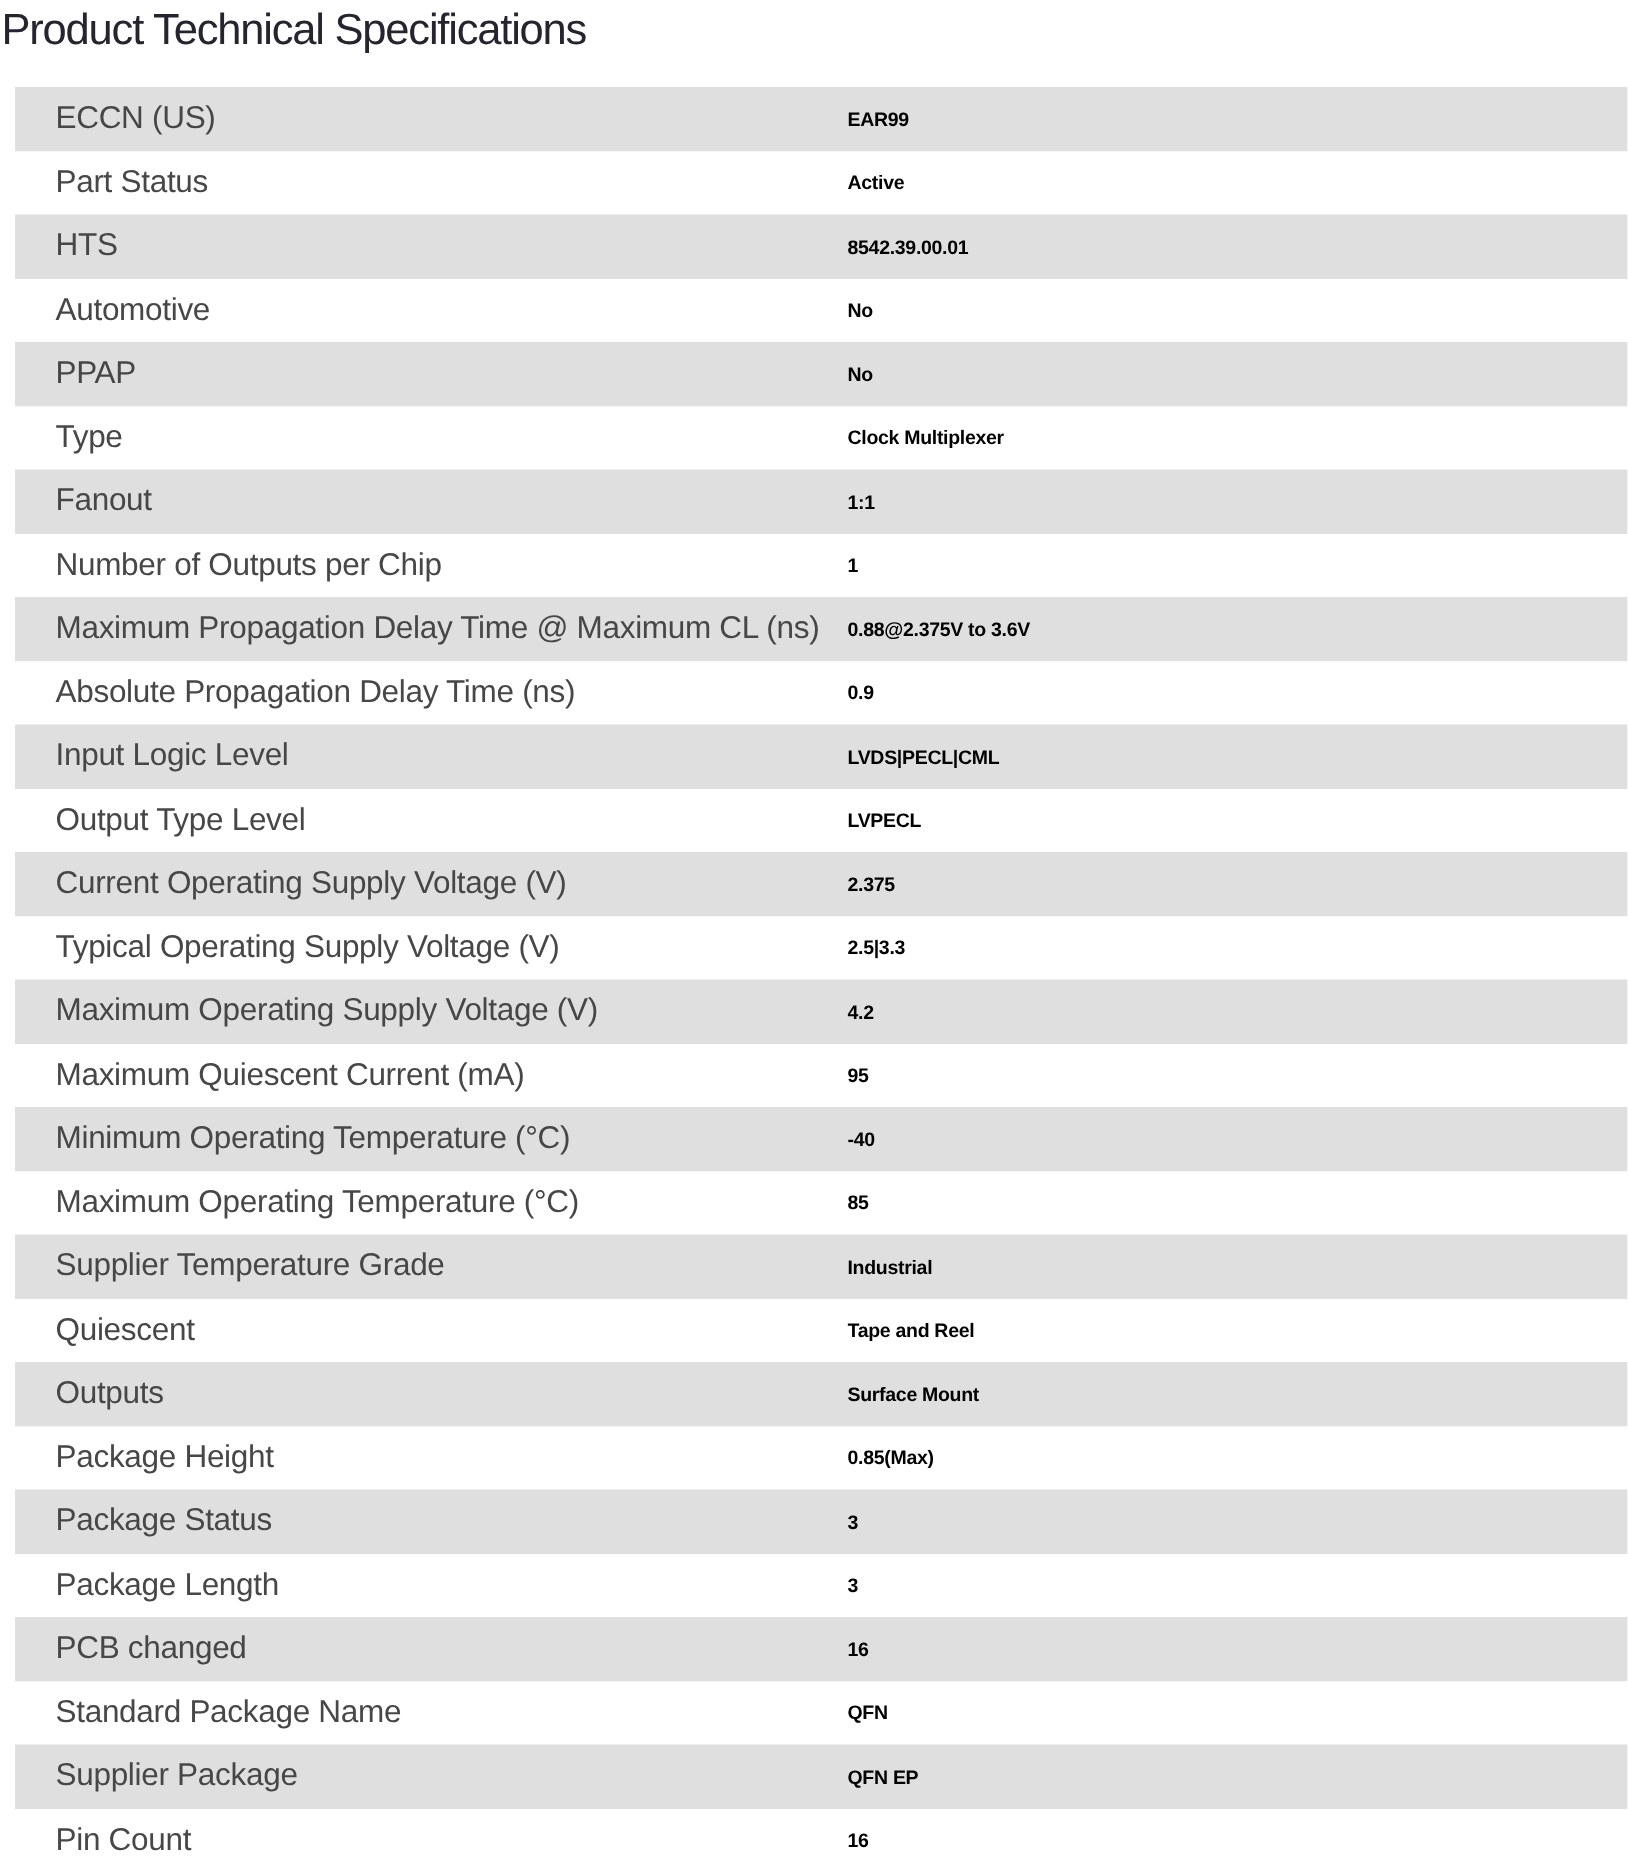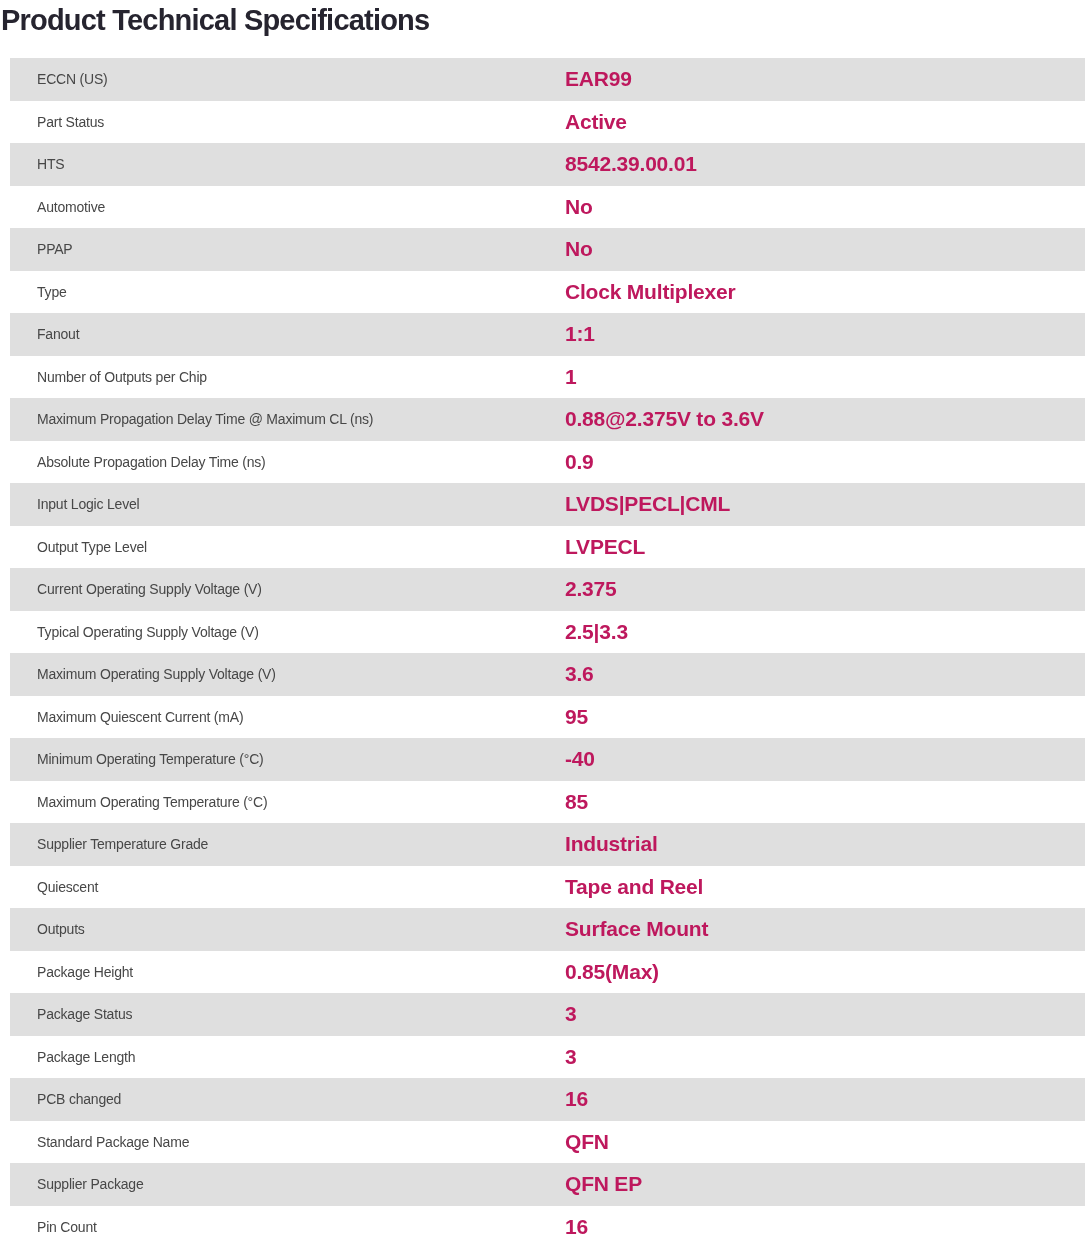--- a/index.html
+++ b/index.html
@@ -17,54 +17,54 @@
     height: 1247px;
     overflow: hidden;
     position: relative;
   }
   .page-title {
     margin: 0;
     padding: 2px 0 0 1px;
     height: 58px;
     font-size: 29px;
     line-height: 36px;
-    font-weight: 700;
+    font-weight: 400;
     letter-spacing: -0.8px;
     color: #26242f;
   }
   .spec-table {
     margin-left: 10px;
     width: 1075px;
   }
   .spec-row {
     display: flex;
     align-items: center;
     height: 42.5px;
     width: 100%;
     background: #ffffff;
   }
   .spec-row:nth-child(odd) {
     background: #dfdfdf;
   }
   .spec-label {
     flex: 0 0 555px;
     padding-left: 27px;
-    font-size: 14px;
+    font-size: 21px;
     font-weight: 400;
     letter-spacing: -0.2px;
     color: #474747;
     white-space: nowrap;
     overflow: hidden;
   }
   .spec-value {
     flex: 1 1 auto;
-    font-size: 21px;
+    font-size: 13px;
     font-weight: 700;
     letter-spacing: -0.2px;
-    color: #be185d;
+    color: #000000;
     white-space: nowrap;
     overflow: hidden;
   }
 </style>
 </head>
 <body>
 
 <div class="page">
 
   <h1 class="page-title">Product Technical Specifications</h1>
@@ -135,21 +135,21 @@
       <div class="spec-value">2.375</div>
     </div>
 
     <div class="spec-row">
       <div class="spec-label">Typical Operating Supply Voltage (V)</div>
       <div class="spec-value">2.5|3.3</div>
     </div>
 
     <div class="spec-row">
       <div class="spec-label">Maximum Operating Supply Voltage (V)</div>
-      <div class="spec-value">3.6</div>
+      <div class="spec-value">4.2</div>
     </div>
 
     <div class="spec-row">
       <div class="spec-label">Maximum Quiescent Current (mA)</div>
       <div class="spec-value">95</div>
     </div>
 
     <div class="spec-row">
       <div class="spec-label">Minimum Operating Temperature (°C)</div>
       <div class="spec-value">-40</div>

